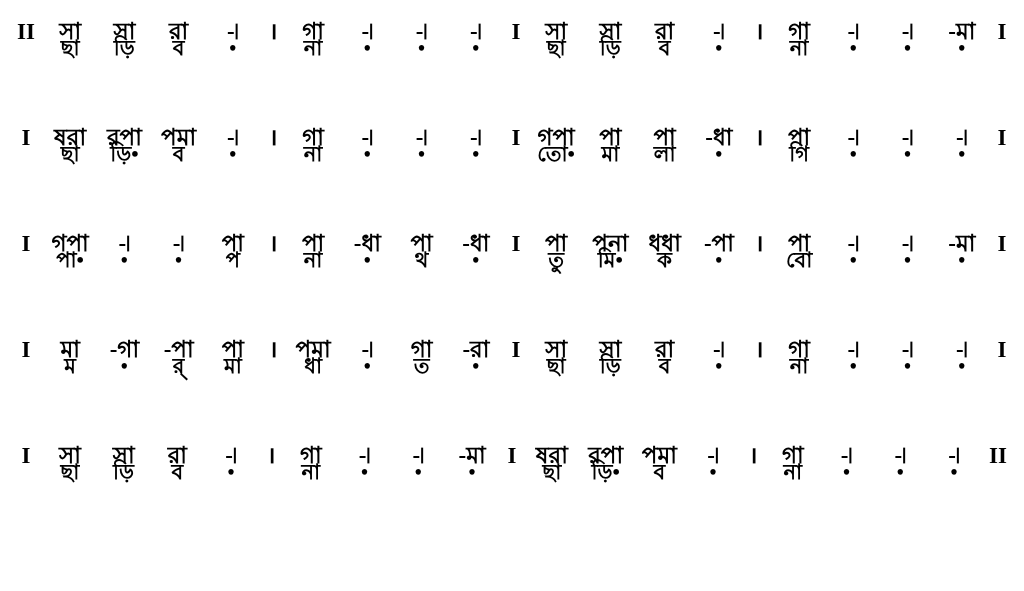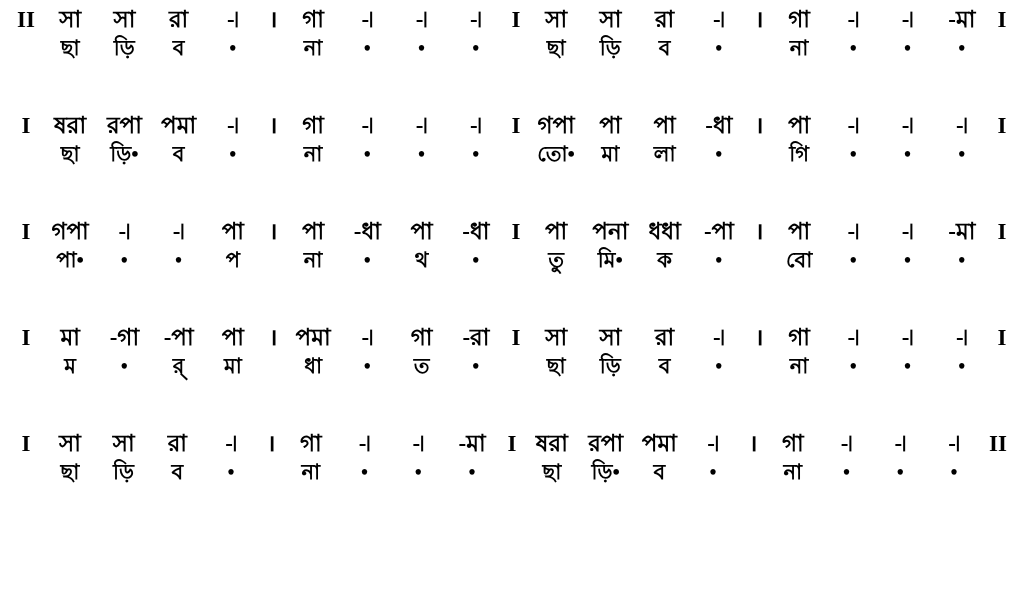--- a/index.html
+++ b/index.html
@@ -31,21 +31,21 @@
     align-items: baseline;
     width: 1006px;
     margin: 0 auto;
     box-sizing: border-box;
   }
   .row.notation {
     font-size: 23px;
     font-weight: 700;
     letter-spacing: 0px;
     height: 34px;
-    padding-top: 6px;
+    padding-top: 18px;
     justify-content: center;
   }
   .row.lyrics {
     font-size: 21px;
     font-weight: 700;
     height: 32px;
     padding-top: 1px;
   }
   .cell {
     flex: 1 1 0;

